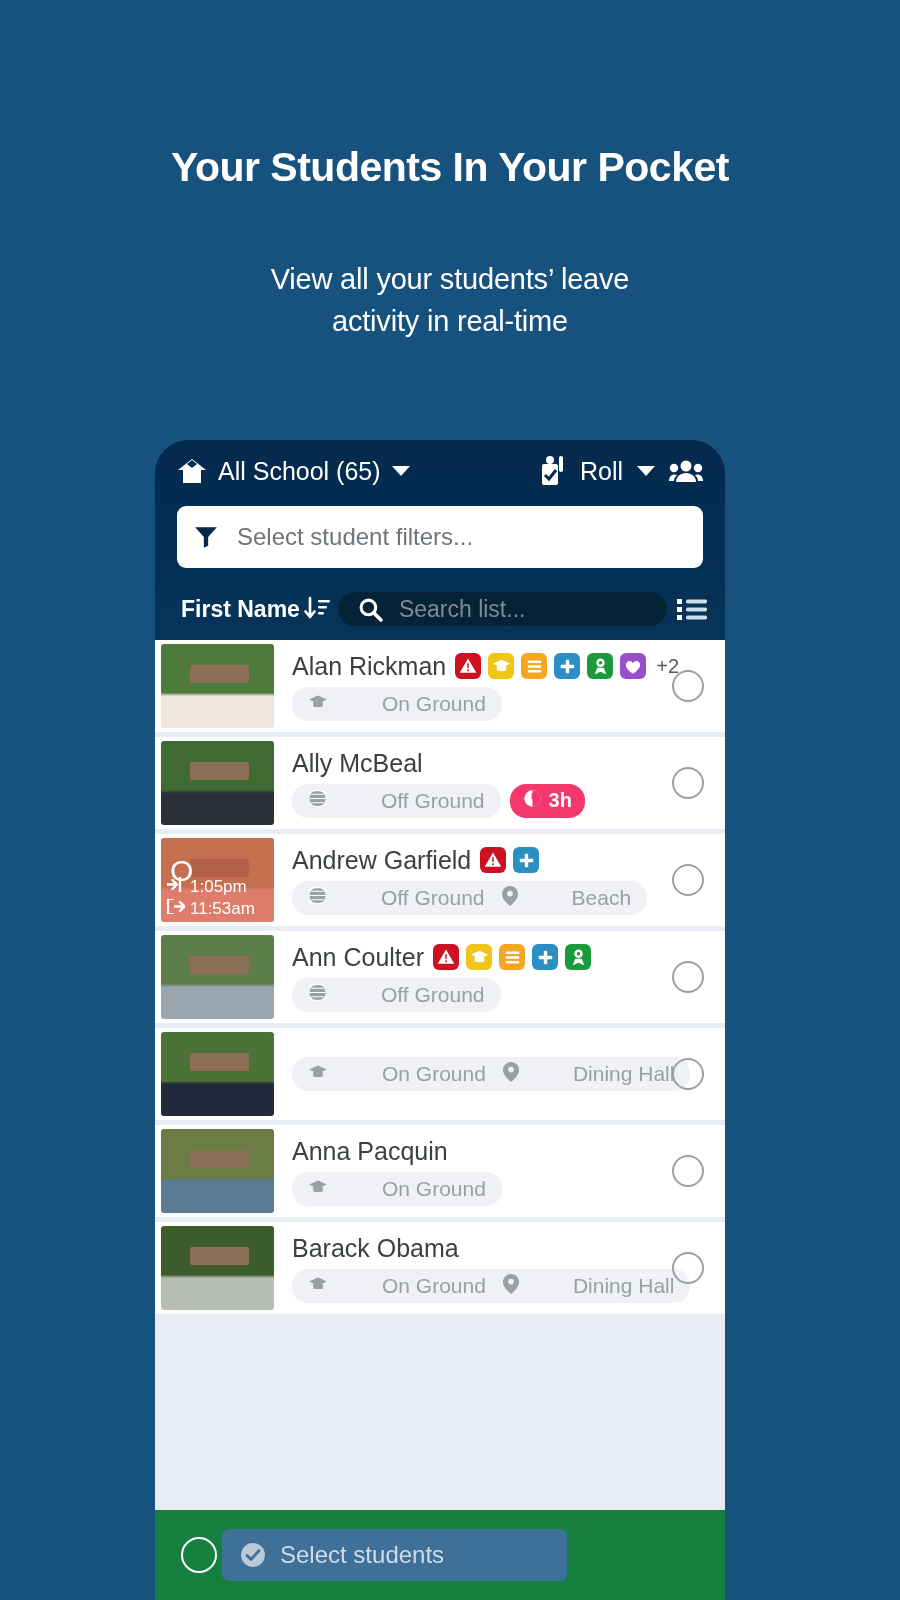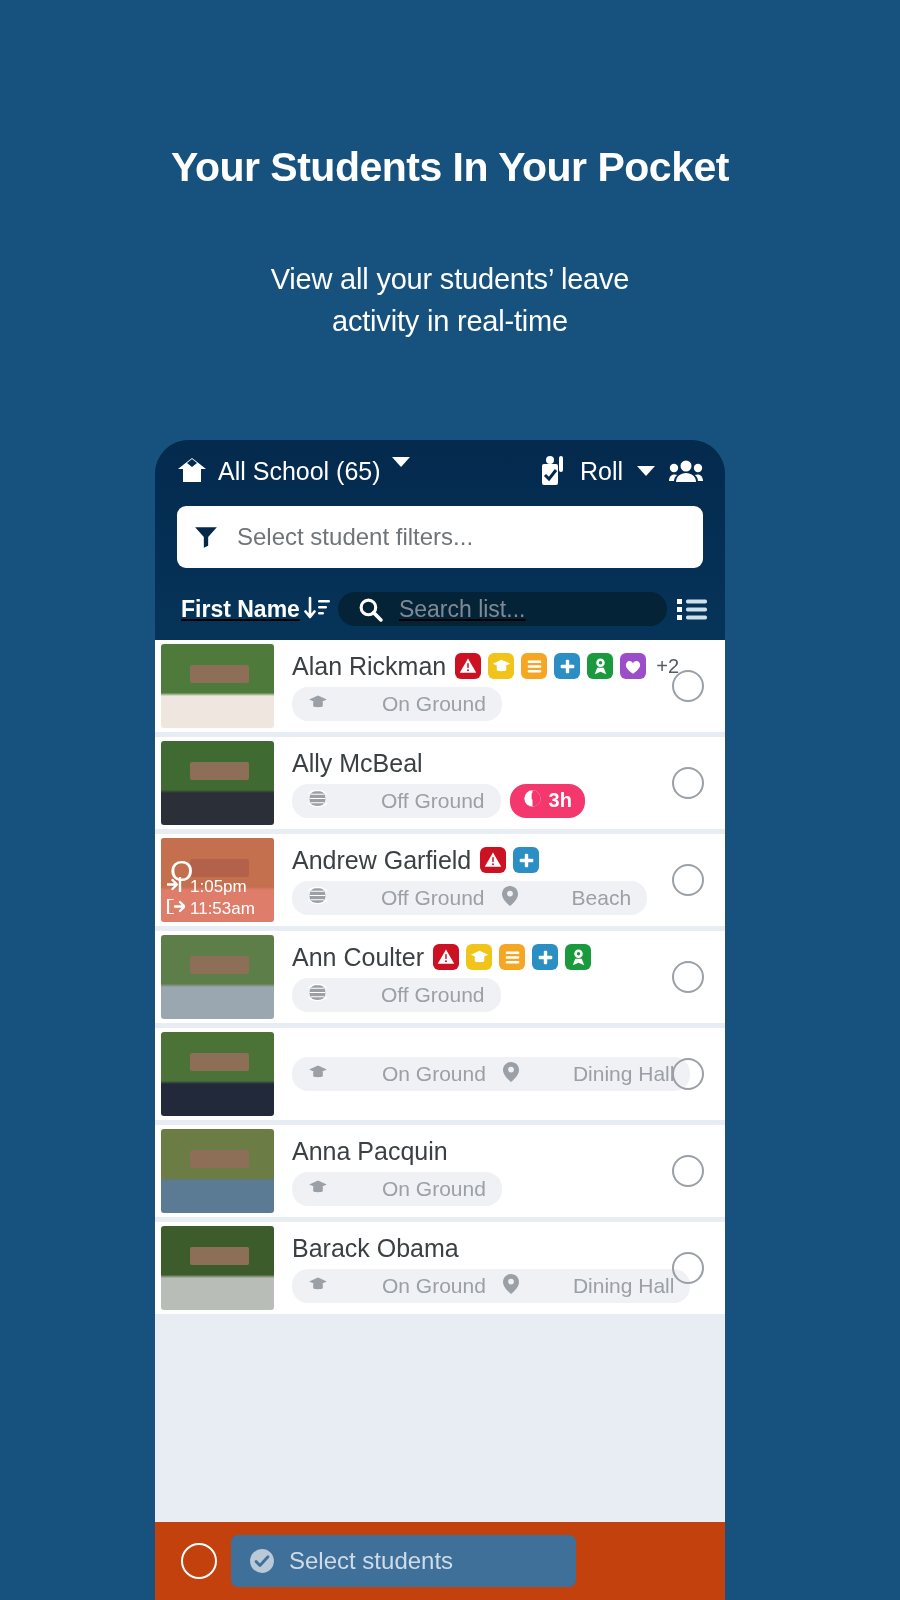--- a/index.html
+++ b/index.html
@@ -64,21 +64,21 @@
     border: 2.5px solid #ffffff;
     display: flex; align-items: center; justify-content: center;
   }
   .avatar-btn svg { width: 17px; height: 17px; }
 
   
   .schoolrow {
     height: 62px; display: flex; align-items: center;
     padding: 0 22px; gap: 10px;
   }
-  .school-left { display: flex; align-items: flex-start; gap: 11px; }
+  .school-left { display: flex; align-items: center; gap: 11px; }
   .school-label { color: #ffffff; font-size: 25px; }
   .caret {
     width: 0; height: 0;
     border-left: 9px solid transparent;
     border-right: 9px solid transparent;
     border-top: 10px solid #ffffff;
   }
   .school-right { margin-left: auto; display: flex; align-items: center; gap: 14px; }
   .roll-label { color: #ffffff; font-size: 25px; }
   .icon-w { display: inline-flex; align-items: center; justify-content: center; }
@@ -89,21 +89,21 @@
   .filterbox {
     background: #ffffff; border-radius: 9px;
     height: 62px; display: flex; align-items: center;
     padding: 0 16px; gap: 18px;
   }
   .filter-ph { color: #6e7478; font-size: 24px; }
 
   
   .sortrow {
     height: 62px; display: flex; align-items: center;
-    padding: 0 18px 0 26px; gap: 4px; text-decoration: underline;
+    padding: 0 18px 0 26px; gap: 4px;
   }
   .sort-label { color: #ffffff; font-size: 23px; font-weight: 700; }
   .searchpill {
     flex: 1; height: 34px; background: #042336; border-radius: 23px;
     display: flex; align-items: center; gap: 16px; padding: 0 20px;
     margin-left: 2px;
   }
   .search-ph { color: #7e8b96; font-size: 23px; }
   .listview-icon { margin-left: 6px; }
 
@@ -181,24 +181,24 @@
   .chip-time span { color: #ffffff; font-size: 20px; font-weight: 700; }
 
   .rowcheck { width: 74px; flex: 0 0 74px; display: flex; align-items: center; justify-content: center; }
   .circle {
     width: 32px; height: 32px; border-radius: 50%;
     border: 2px solid #9aa0a6;
   }
 
   
   .bottombar {
-    flex: 0 0 auto; height: 78px;
-    background: #c2410c;
+    flex: 0 0 auto; height: 90px;
+    background: #15803d;
     display: flex; align-items: center;
-    padding: 0 26px; gap: 14px;
+    padding: 0 26px; gap: 5px;
   }
   .bottom-circle { width: 36px; height: 36px; border-radius: 50%; border: 2.5px solid #ffffff; flex: 0 0 auto; }
   .select-pill {
     flex: 1; height: 52px; background: #3f7099; border-radius: 7px;
     display: flex; align-items: center; gap: 14px; padding: 0 18px;
     max-width: 345px;
   }
   .select-pill-text { color: #cfdce8; font-size: 24px; }
 </style>
 </head>

